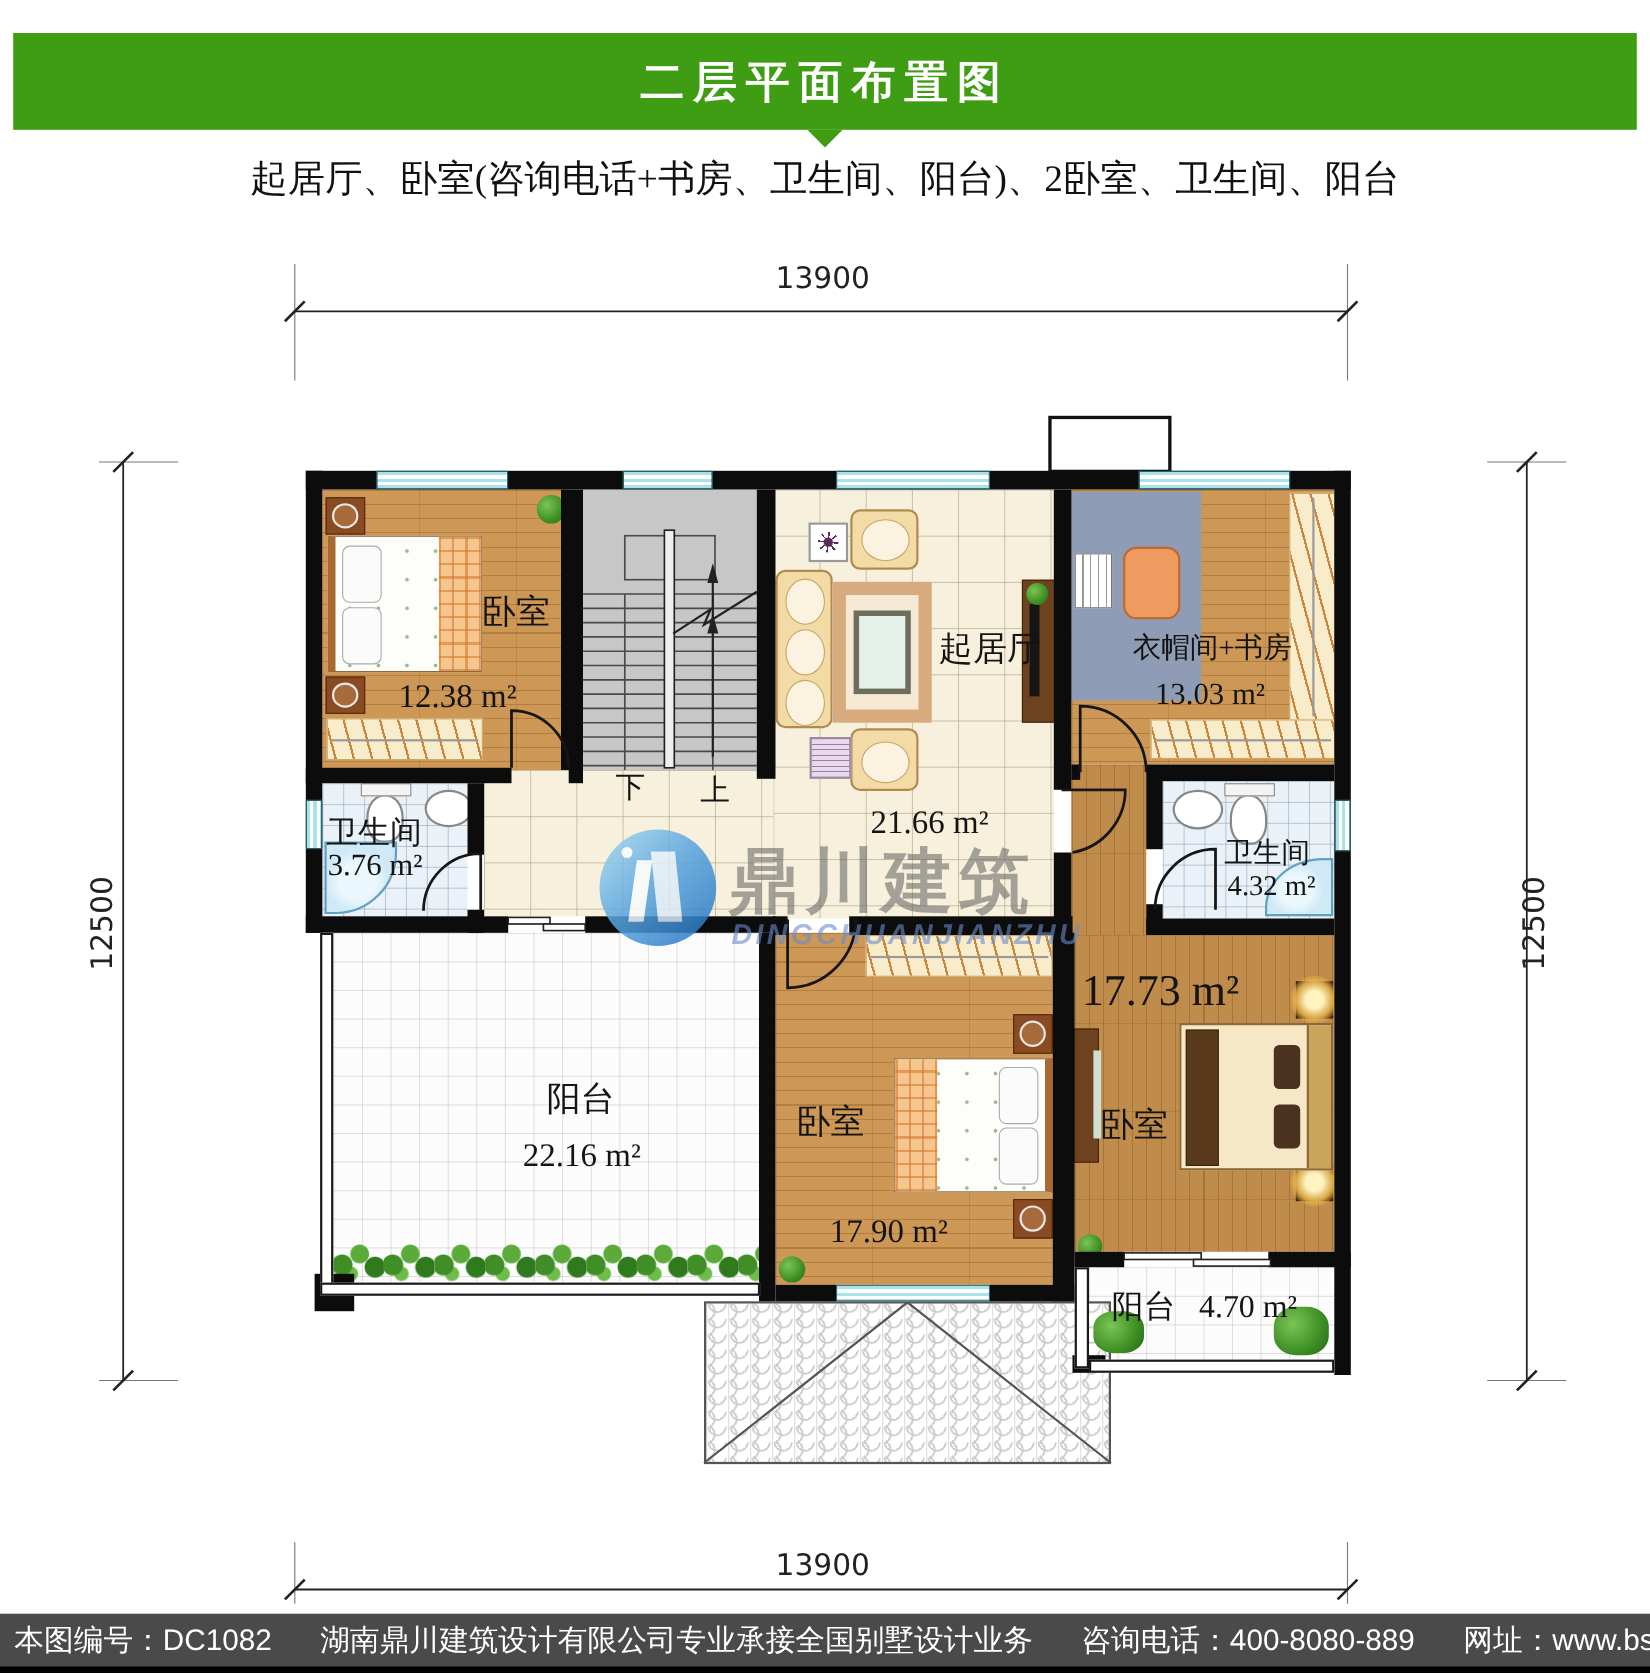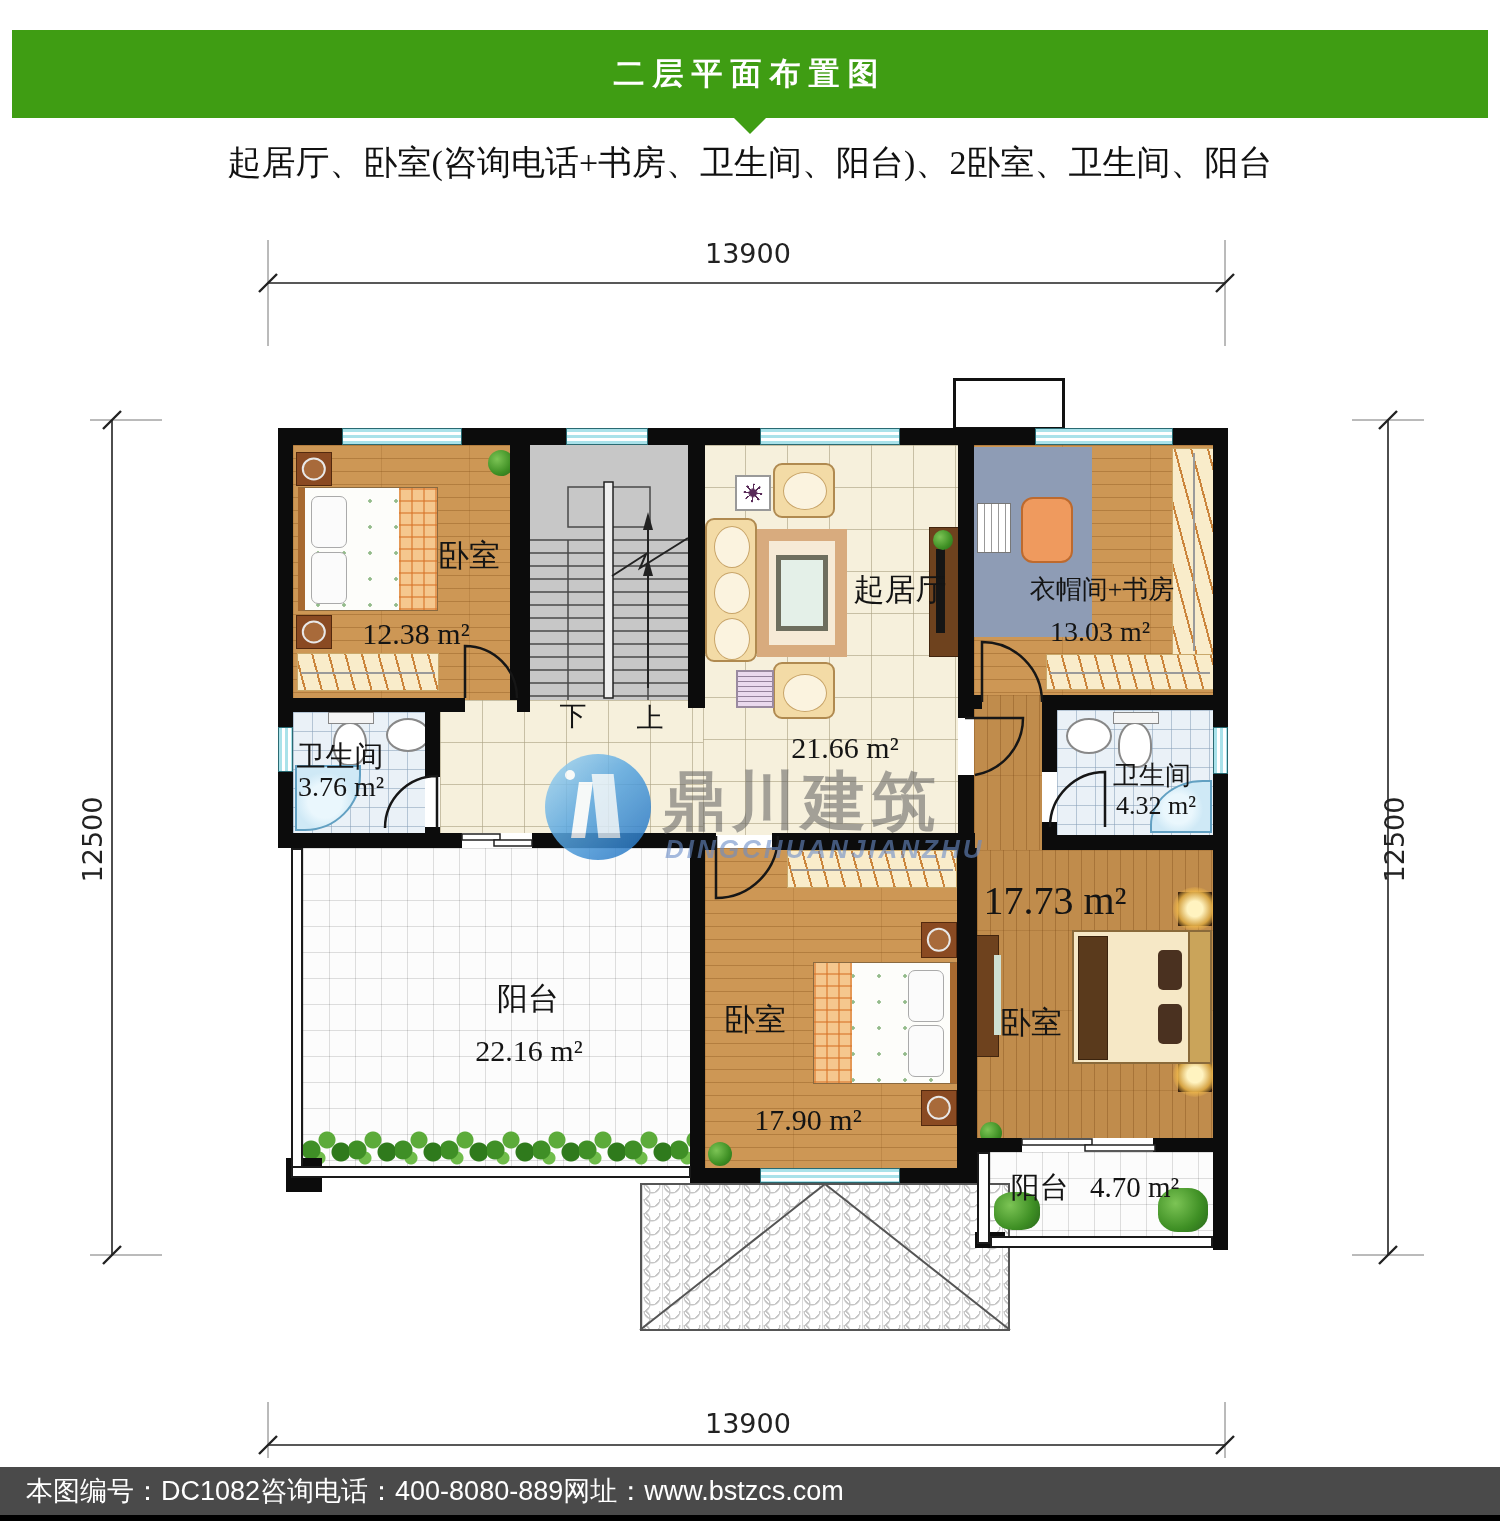--- a/index.html
+++ b/index.html
@@ -2,29 +2,29 @@
 <html><head>
 <meta charset="utf-8">
 <style>
   html,body{margin:0;padding:0;background:#fff;}
   .page{position:relative;width:1500px;height:1521px;background:#fff;overflow:hidden;
         font-family:"Liberation Sans",sans-serif;}
   .abs{position:absolute;}
   
   .banner{position:absolute;left:12px;top:30px;width:1476px;height:88px;display:flex;
           align-items:center;justify-content:center;}
-  .banner-title{color:#fff;font-size:31px;font-weight:bold;letter-spacing:8px;font-family:Liberation Serif, serif;}
+  .banner-title{color:#fff;font-size:40px;font-weight:bold;letter-spacing:8px;font-family:Liberation Serif, serif;}
   .banner-arrow{position:absolute;left:50%;top:118px;transform:translateX(-50%);
           width:0;height:0;border-left:16px solid transparent;border-right:16px solid transparent;
           border-top:16px solid;}
   .subtitle{position:absolute;left:0;top:140px;width:100%;text-align:center;
           font-family:"Liberation Serif","DejaVu Serif",serif;font-size:34px;color:#111;}
   
   .footer{position:absolute;left:0;top:1467px;width:1500px;height:54px;display:flex;
-          align-items:center;padding-left:26px;box-sizing:border-box;
+          align-items:center;gap:44px;padding-left:13px;box-sizing:border-box;
           border-bottom:6px solid #000;}
   .footer span{color:#fff;font-size:27px;white-space:nowrap;}
   
   .wall{position:absolute;background:#0c0c0c;}
   .parapet{position:absolute;background:#fff;border:2px solid #1a1a1a;box-sizing:border-box;}
   .win{position:absolute;background:repeating-linear-gradient(180deg,#a9e2ea 0 3px,#ffffff 3px 6px);
        border:1px solid #2a6a72;box-sizing:border-box;z-index:22;}
   .win-v{position:absolute;background:repeating-linear-gradient(90deg,#a9e2ea 0 3px,#ffffff 3px 6px);
        border:1px solid #2a6a72;box-sizing:border-box;z-index:22;}
   .chimney{position:absolute;background:#fff;border:3px solid #111;box-sizing:border-box;}
@@ -335,16 +335,17 @@
       <i style="left:30px;top:28px;width:14px;height:56px;transform:skewX(-8deg);"></i>
       <i style="left:50px;top:20px;width:22px;height:64px;transform:skewX(6deg);opacity:.8;"></i>
       <i style="left:20px;top:16px;width:10px;height:10px;border-radius:50%;"></i>
     </div>
     <div class="wm-cn">鼎川建筑</div>
     <div class="wm-en">DINGCHUANJIANZHU</div>
   </div>
 
   <div class="footer" style="background:#4a4a4a;">
     <span>本图编号：DC1082</span>
+    <span>湖南鼎川建筑设计有限公司专业承接全国别墅设计业务</span>
     <span>咨询电话：400-8080-889</span>
     <span>网址：www.bstzcs.com</span>
   </div>
 </div>
 
 </body></html>

